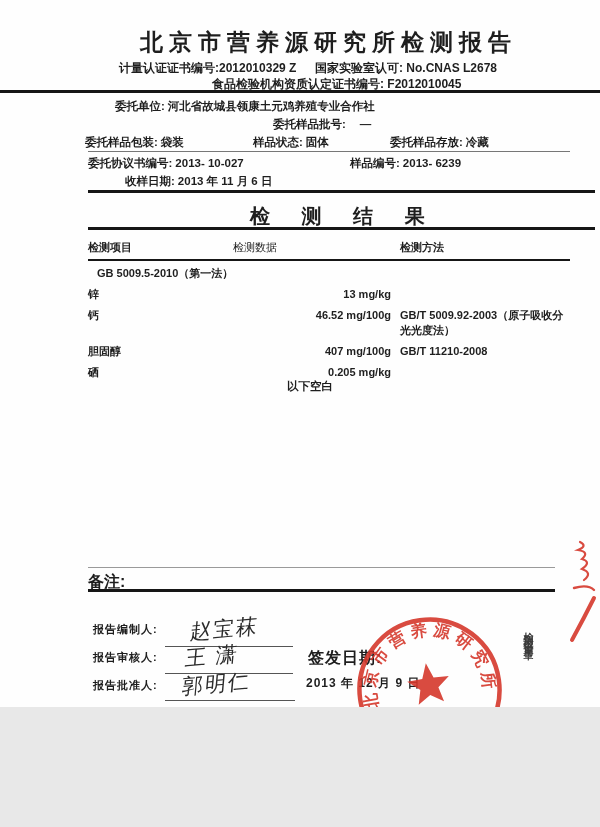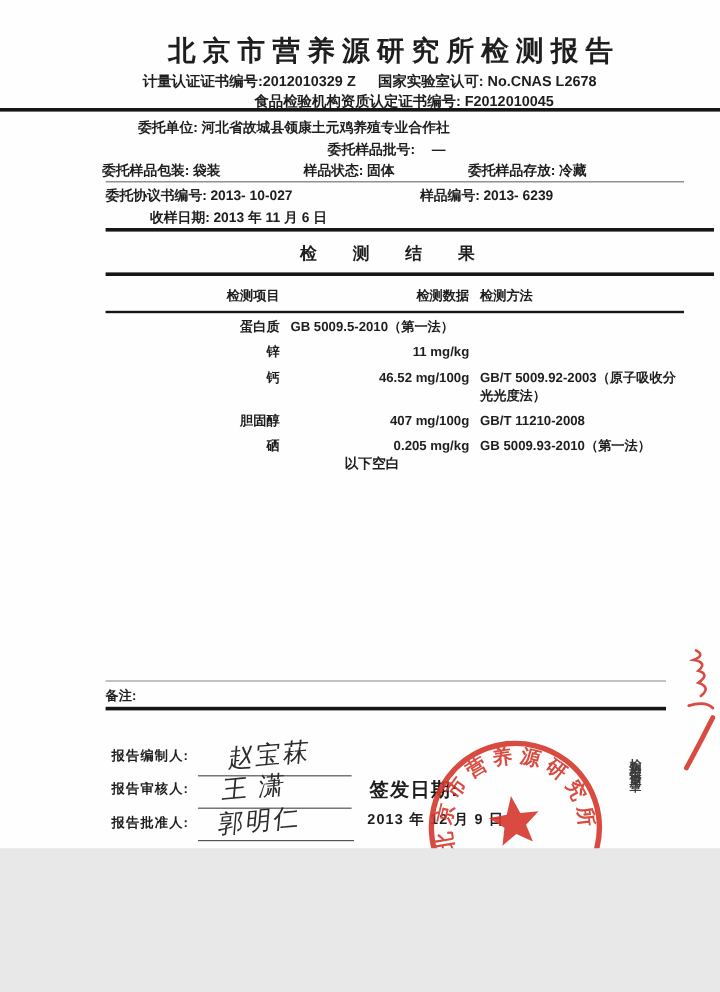--- a/index.html
+++ b/index.html
@@ -11,30 +11,30 @@
   .abs{position:absolute;white-space:nowrap;}
   .title{font-size:23px;font-weight:700;letter-spacing:6px;}
   .certline{font-size:12px;font-weight:700;}
   .rule{position:absolute;background:#161616;}
   .rule.thin{height:1.5px;}
   .rule.thick{height:3px;}
   .rule.gray{height:1px;background:#9a9a9a;}
   .inf{font-size:11.5px;}
   .inf .lbl{font-weight:600;}
   .inf .val{font-weight:700;margin-left:3px;}
-  .section-title{font-size:14px;font-weight:700;letter-spacing:13px;}
+  .section-title{font-size:20px;font-weight:700;letter-spacing:13px;}
   .tbl{position:absolute;left:88px;top:240px;width:492px;font-size:11px;}
   .trow{display:flex;align-items:flex-start;margin-bottom:6px;line-height:15px;}
-  .c1{width:145px;text-align:right;font-weight:600;}
+  .c1{width:145px;text-align:left;font-weight:600;}
   .c2{width:158px;text-align:right;font-weight:700;}
   .c3{width:172px;margin-left:9px;white-space:normal;font-weight:600;}
   .thead .c1,.thead .c3{font-weight:600;}
-  .thead .c2{text-align:right;font-weight:700;}
+  .thead .c2{text-align:left;font-weight:400;}
   .endnote{font-size:11.5px;font-weight:600;}
-  .remark{font-size:11px;font-weight:700;}
+  .remark{font-size:16px;font-weight:700;}
   .sig-label{font-size:11px;font-weight:700;letter-spacing:1px;}
   .sig-line{position:absolute;height:1px;background:#555;}
   .signature{
     position:absolute;font-size:21px;font-weight:400;color:#2b2b2b;
     transform:rotate(-5deg) skewX(-10deg);letter-spacing:2px;white-space:nowrap;
   }
   .issue{font-size:16px;font-weight:700;letter-spacing:1px;}
   .issue-date{font-size:12px;font-weight:700;letter-spacing:1px;}
   .side-stamp-text{
     position:absolute;writing-mode:vertical-rl;font-size:10px;color:#3a3a3a;
@@ -88,41 +88,39 @@
     <div class="trow thead">
       <span class="c1">检测项目</span>
       <span class="c2">检测数据</span>
       <span class="c3">检测方法</span>
     </div>
   </div>
   <div class="rule thin" style="left:88px;top:259px;width:482px;"></div>
 
   <div class="tbl" style="top:266px;">
     <div class="trow">
-      <span class="c1">蛋白质</span>
       <span class="c3">GB 5009.5-2010（第一法）</span>
     </div>
     <div class="trow">
       <span class="c1">锌</span>
-      <span class="c2">11 mg/kg</span>
+      <span class="c2">13 mg/kg</span>
     </div>
     <div class="trow">
       <span class="c1">钙</span>
       <span class="c2">46.52 mg/100g</span>
       <span class="c3">GB/T 5009.92-2003（原子吸收分光光度法）</span>
     </div>
     <div class="trow">
       <span class="c1">胆固醇</span>
       <span class="c2">407 mg/100g</span>
       <span class="c3">GB/T 11210-2008</span>
     </div>
     <div class="trow">
       <span class="c1">硒</span>
       <span class="c2">0.205 mg/kg</span>
-      <span class="c3">GB 5009.93-2010（第一法）</span>
     </div>
   </div>
   <div class="abs endnote" style="left:287px;top:379px;">以下空白</div>
 
   <div class="rule gray" style="left:88px;top:567px;width:467px;"></div>
   <div class="abs remark" style="left:88px;top:572px;">备注:</div>
   <div class="rule thick" style="left:88px;top:589px;width:467px;"></div>
 
   <div class="abs sig-label" style="left:93px;top:622px;">报告编制人:</div>
   <div class="signature" style="left:190px;top:615px;">赵宝菻</div>

